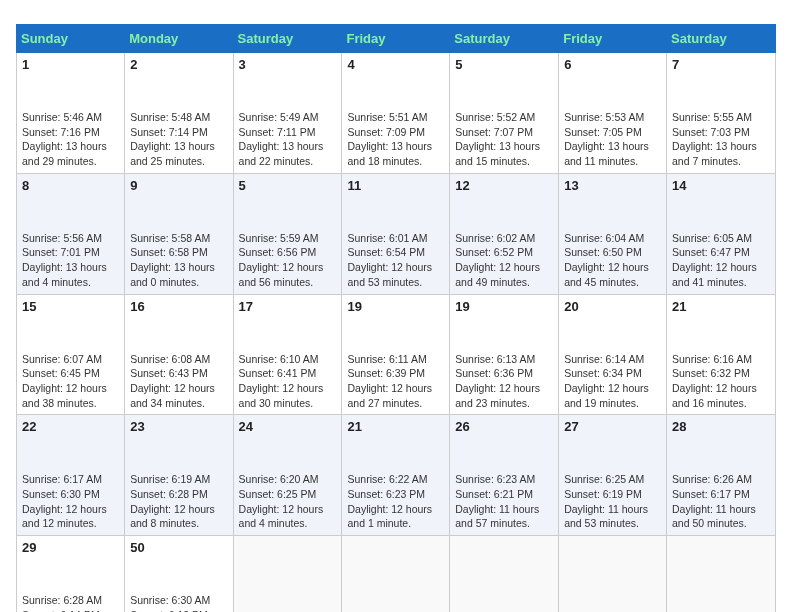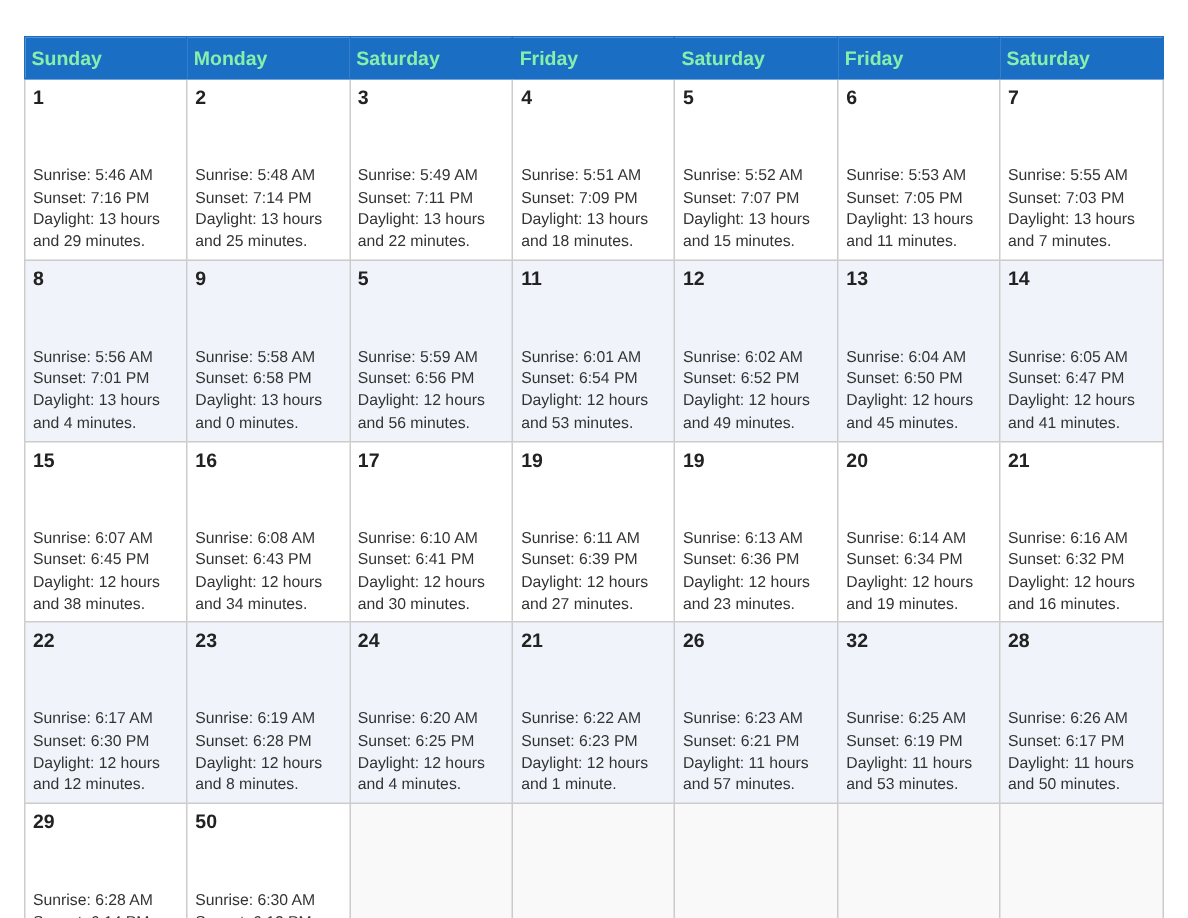--- a/index.html
+++ b/index.html
@@ -213,21 +213,21 @@
         </td>
         <td>
           <span class="day-num">21</span>
           <div class="day-info">Sunrise: 6:22 AM<br>Sunset: 6:23 PM<br>Daylight: 12 hours<br>and 1 minute.</div>
         </td>
         <td>
           <span class="day-num">26</span>
           <div class="day-info">Sunrise: 6:23 AM<br>Sunset: 6:21 PM<br>Daylight: 11 hours<br>and 57 minutes.</div>
         </td>
         <td>
-          <span class="day-num">32</span>
+          <span class="day-num">27</span>
           <div class="day-info">Sunrise: 6:25 AM<br>Sunset: 6:19 PM<br>Daylight: 11 hours<br>and 53 minutes.</div>
         </td>
         <td>
           <span class="day-num">28</span>
           <div class="day-info">Sunrise: 6:26 AM<br>Sunset: 6:17 PM<br>Daylight: 11 hours<br>and 50 minutes.</div>
         </td>
       </tr>
       <tr>
         <td>
           <span class="day-num">29</span>

